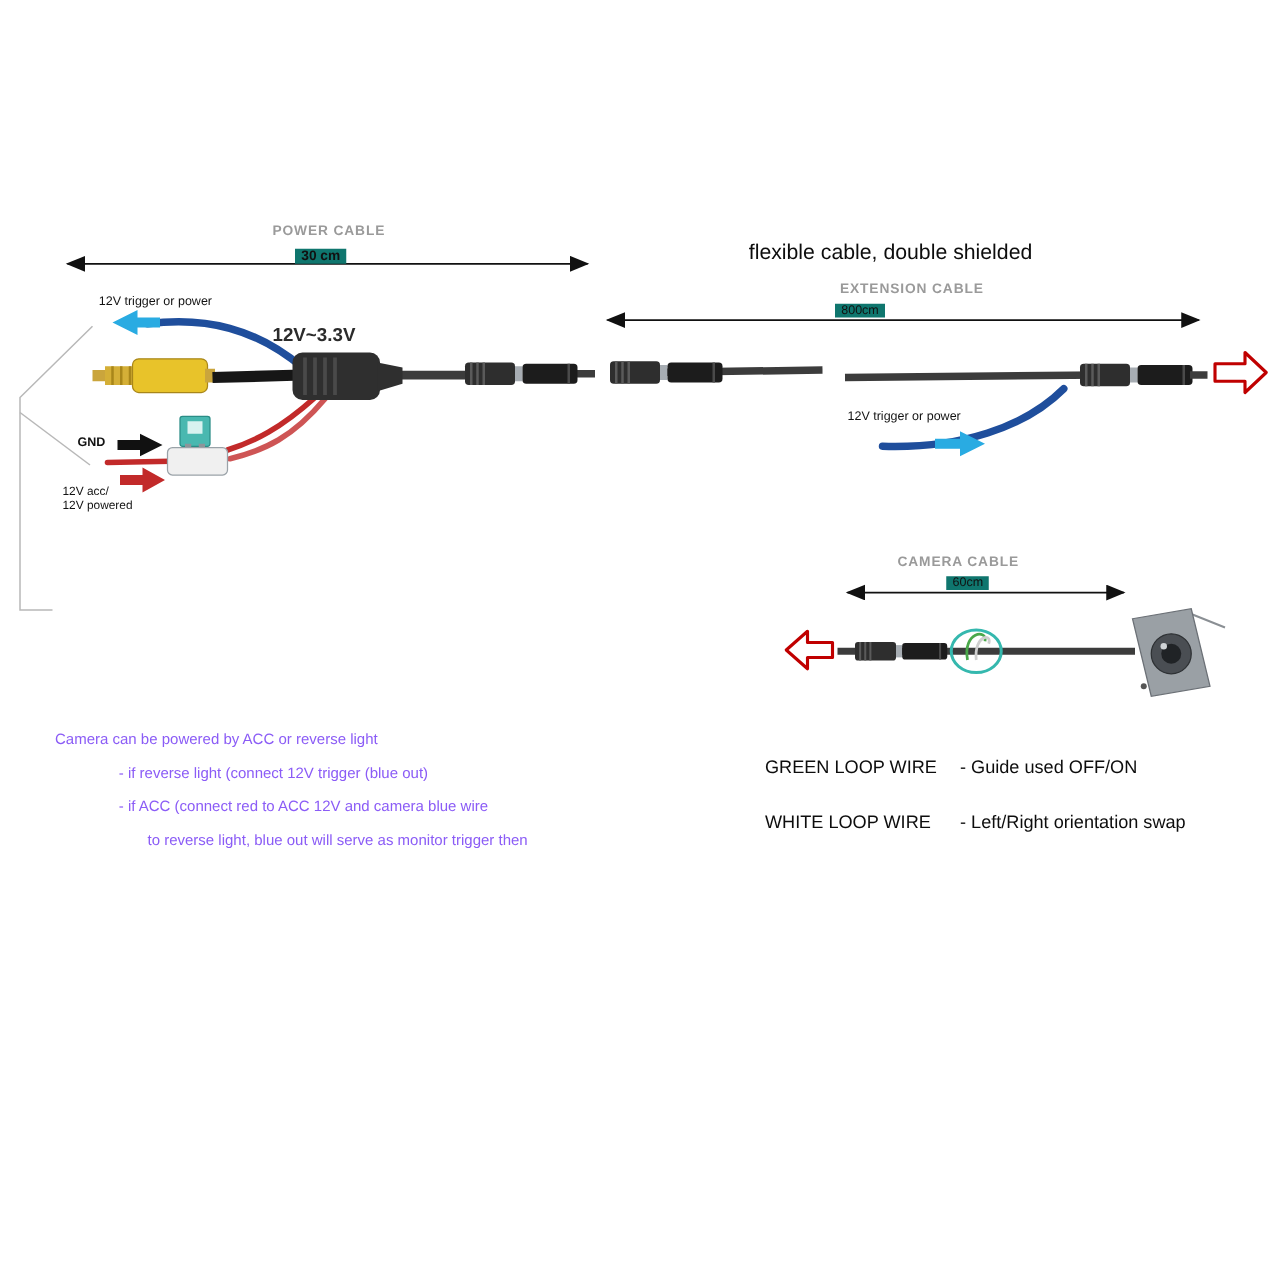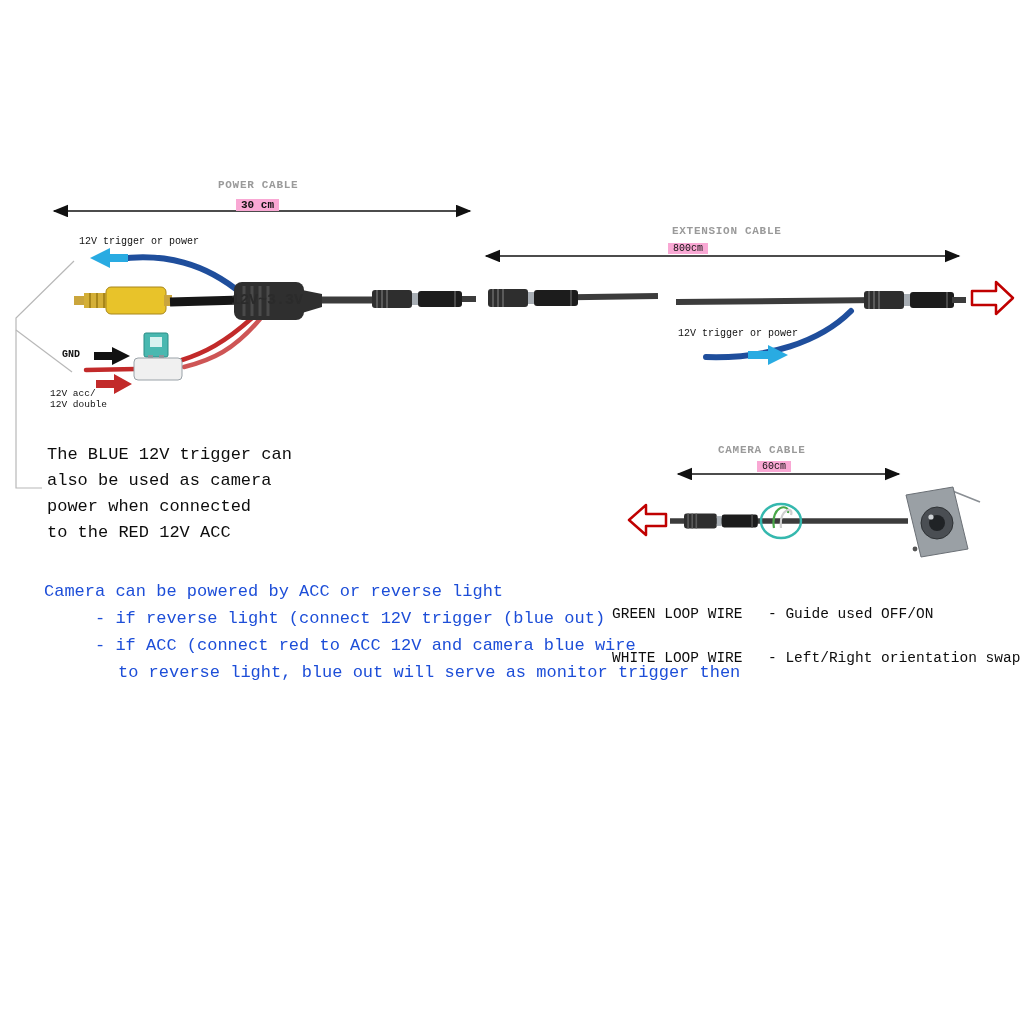--- a/index.html
+++ b/index.html
@@ -1,31 +1,31 @@
 <!DOCTYPE html>
 <html style="--c-blue-wire: #1f4e9c; --c-cyan-arrow: #29abe2; --c-red-wire: #c22a2a; --c-red-outline: #c00000; --c-yellow: #e8c32a; --c-teal-loop: #35b8ae; --c-cable-dark: #3c3c3c; --c-label-gray: #9a9a9a;"><head>
 <meta charset="utf-8">
 <style>
   * { margin:0; padding:0; box-sizing:border-box; }
   html,body { background:#ffffff; }
   body { font-family:"Liberation Sans", sans-serif; color:#111; }
-  .canvas { position:relative; width:1024px; height:838px; background:#fff; overflow:hidden;font-family:Liberation Mono, monospace; }
+  .canvas { position:relative; width:1024px; height:838px; background:#fff; overflow:hidden; }
   .abs { position:absolute; }
   svg.diagram { position:absolute; left:0; top:0; }
 
   .sec-title { font-size:11px; font-weight:bold; color:var(--c-label-gray,#9a9a9a); letter-spacing:.7px; }
-  .measure-label { font-size:11px; font-weight:bold; color:#111; background:#f9a8d4; padding:0 5px; }
+  .measure-label { font-size:11px; font-weight:bold; color:#111; background:#0f766e; padding:0 5px; }
   .measure-label.thin { font-weight:normal; font-size:10px; }
   .small-label { font-size:10px; color:#121212; }
   .small-label.bold { font-weight:bold; }
   .tiny-label { font-size:9.5px; color:#121212; line-height:11px; white-space:pre-line; }
   .voltage-label { font-size:15px; font-weight:bold; color:#2b2b2b; }
   .flex-label { font-size:17px; color:#0d0d0d; }
   .note { font-size:17px; color:#0d0d0d; line-height:26px; }
-  .note2 { font-size:17px; color:#1d4ed8; line-height:27px; }
+  .note2 { font-size:12px; color:#8b5cf6; line-height:27px; }
   .note2 .in1 { padding-left:51px; }
   .note2 .in2 { padding-left:74px; }
   .legend { font-size:14.5px; color:#0d0d0d; line-height:24px; }
   .legend .term { display:inline-block; width:156px; font-weight:normal;margin-top:20px; }
 
   
   .wire-blue   { stroke:var(--c-blue-wire,#1f4e9c); fill:none; stroke-linecap:round; }
   .arrow-cyan  { fill:var(--c-cyan-arrow,#29abe2); }
   .wire-red    { stroke:var(--c-red-wire,#c22a2a); fill:none; stroke-linecap:round; }
   .arrow-red-f { fill:var(--c-red-wire,#d23a2a); }
@@ -158,37 +158,32 @@
       <circle cx="937" cy="523" r="16" fill="#4a4e53" stroke="#2e3134"></circle>
       <circle cx="937" cy="523" r="8" fill="#202326"></circle>
       <circle cx="931" cy="517" r="2.6" fill="#cfd3d6"></circle>
       <circle cx="915" cy="549" r="2.4" fill="#555"></circle>
     </g>
   </svg>
 
   <div class="abs sec-title" style="left:218px; top:179px;">POWER CABLE</div>
   <div class="abs measure-label" style="left:236px; top:199px;">30 cm</div>
 
+  <div class="abs flex-label" style="left:599px; top:192px;">flexible cable, double shielded</div>
   <div class="abs sec-title" style="left:672px; top:225px;">EXTENSION CABLE</div>
   <div class="abs measure-label thin" style="left:668px; top:243px;">800cm</div>
 
   <div class="abs small-label" style="left:79px; top:236px;">12V  trigger or power</div>
-  <div class="abs voltage-label" style="left:231px; top:260px;margin-top:32px;">12V~3.3V</div>
+  <div class="abs voltage-label" style="left:218px; top:260px;">12V~3.3V</div>
   <div class="abs small-label bold" style="left:62px; top:349px;">GND</div>
   <div class="abs tiny-label" style="left:50px; top:388px;">12V acc/
-12V double</div>
+12V powered</div>
 
   <div class="abs small-label" style="left:678px; top:328px;">12V trigger or power</div>
 
-  <div class="abs note" style="left:47px; top:442px;">
-    <div>The BLUE 12V trigger can</div>
-    <div>also be used as camera</div>
-    <div>power when connected</div>
-    <div>to the RED 12V ACC</div>
-  </div>
 
   <div class="abs sec-title" style="left:718px; top:444px;">CAMERA CABLE</div>
   <div class="abs measure-label thin" style="left:757px; top:461px;text-align:right;">60cm</div>
 
   <div class="abs note2" style="left:44px; top:578px;">
     <div>Camera can be powered by ACC or reverse light</div>
     <div class="in1">- if reverse light (connect 12V trigger (blue out)</div>
     <div class="in1">- if ACC (connect red to ACC 12V and camera blue wire</div>
     <div class="in2">to reverse light, blue out will serve as monitor trigger then</div>
   </div>

